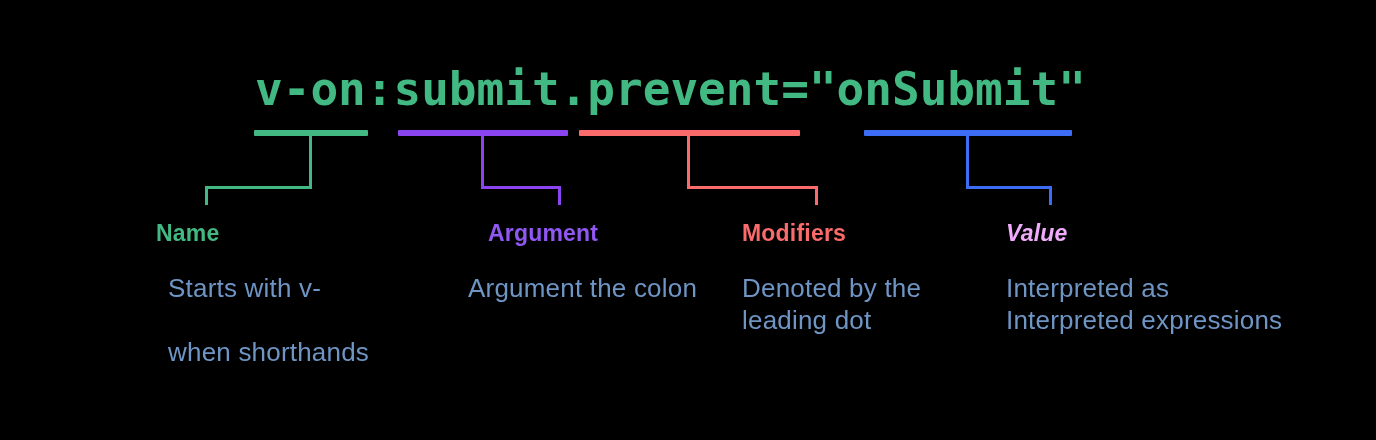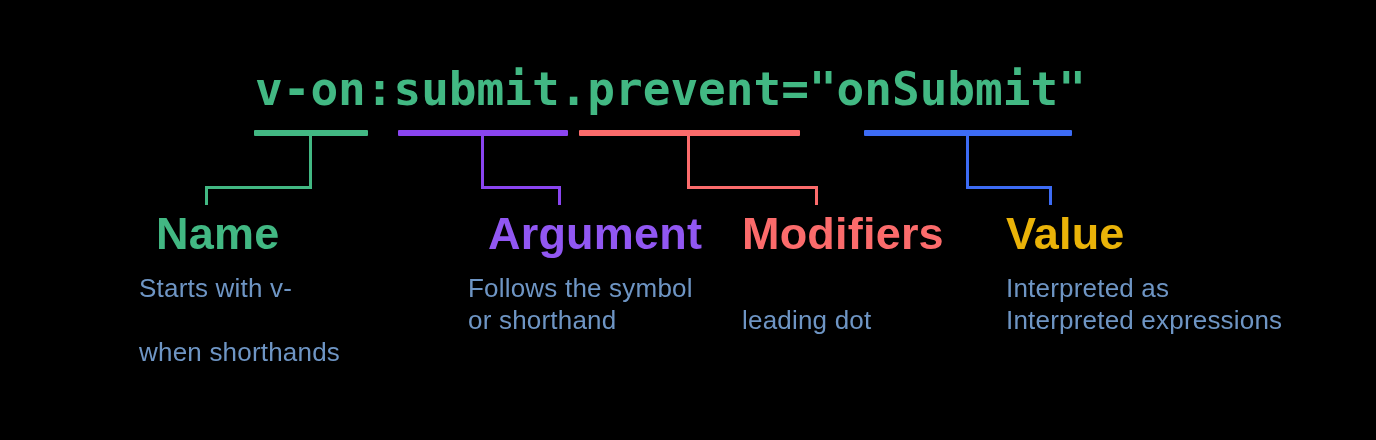--- a/index.html
+++ b/index.html
@@ -39,29 +39,29 @@
 
   .c-green  { background: #42b883; }
   .c-purple { background: #8a45f0; }
   .c-red    { background: #fb6b6b; }
   .c-blue   { background: #3d6cf5; }
 
   .label {
     position: absolute;
     top: 216px;
     margin: 0;
-    font-size: 45px;
+    font-size: 23px;
     line-height: 35px;
     font-weight: 600;
     letter-spacing: 0.2px;
   }
   .t-green  { color: #42b883; }
   .t-purple { color: #9157f2; }
   .t-red    { color: #fb6b6b; }
-  .t-blue   { color: #eab308; }
+  .t-blue   { color: #f0abfc; font-style: italic; }
 
   .desc {
     position: absolute;
     top: 272px;
     margin: 0;
     font-size: 26px;
     line-height: 32px;
     font-weight: 500;
     color: #6e95c4;
     letter-spacing: 0.2px;
@@ -73,47 +73,47 @@
 <div id="stage">
 
   <div class="code">v-on:submit.prevent="onSubmit"</div>
 
   <div>
     <div class="bar c-green" style="left:254px;width:114px"></div>
     <div class="cline v c-green" style="left:309px;top:135px;height:53px"></div>
     <div class="cline h c-green" style="left:205px;top:186px;width:107px"></div>
     <div class="cline v c-green" style="left:205px;top:186px;height:19px"></div>
     <h2 class="label t-green" style="left:156px">Name</h2>
-    <p class="desc" style="left:139px">
+    <p class="desc" style="left:168px">
       <span>Starts with v-</span><br>
       <br>
       <span>when shorthands</span>
     </p>
   </div>
 
   <div>
     <div class="bar c-purple" style="left:398px;width:170px"></div>
     <div class="cline v c-purple" style="left:481px;top:135px;height:53px"></div>
     <div class="cline h c-purple" style="left:481px;top:186px;width:80px"></div>
     <div class="cline v c-purple" style="left:558px;top:186px;height:19px"></div>
     <h2 class="label t-purple" style="left:488px">Argument</h2>
     <p class="desc" style="left:468px">
-      <span>Follows the symbol</span><br>
-      <span>or shorthand</span><br>
+      <span>Argument the colon</span><br>
+      <br>
     </p>
   </div>
 
   <div>
     <div class="bar c-red" style="left:579px;width:221px"></div>
     <div class="cline v c-red" style="left:687px;top:135px;height:53px"></div>
     <div class="cline h c-red" style="left:687px;top:186px;width:131px"></div>
     <div class="cline v c-red" style="left:815px;top:186px;height:19px"></div>
     <h2 class="label t-red" style="left:742px">Modifiers</h2>
     <p class="desc" style="left:742px">
-      <br>
+      <span>Denoted by the</span><br>
       <span>leading dot</span>
     </p>
   </div>
 
   <div>
     <div class="bar c-blue" style="left:864px;width:208px"></div>
     <div class="cline v c-blue" style="left:966px;top:135px;height:53px"></div>
     <div class="cline h c-blue" style="left:966px;top:186px;width:86px"></div>
     <div class="cline v c-blue" style="left:1049px;top:186px;height:19px"></div>
     <h2 class="label t-blue" style="left:1006px">Value</h2>

